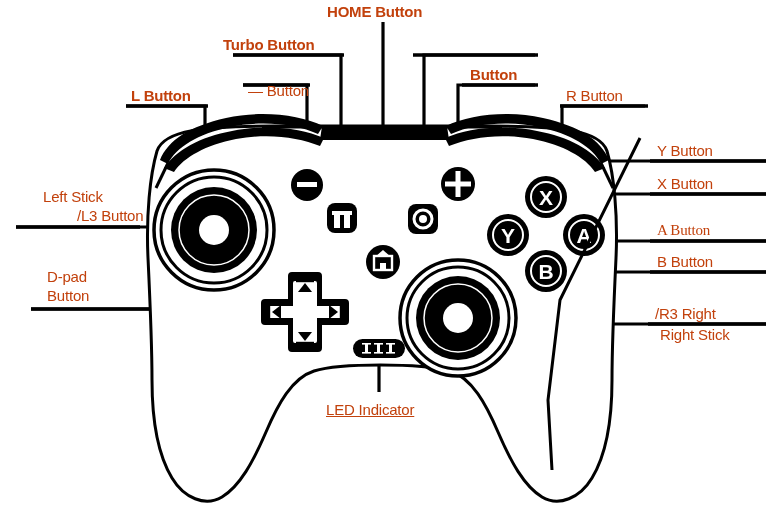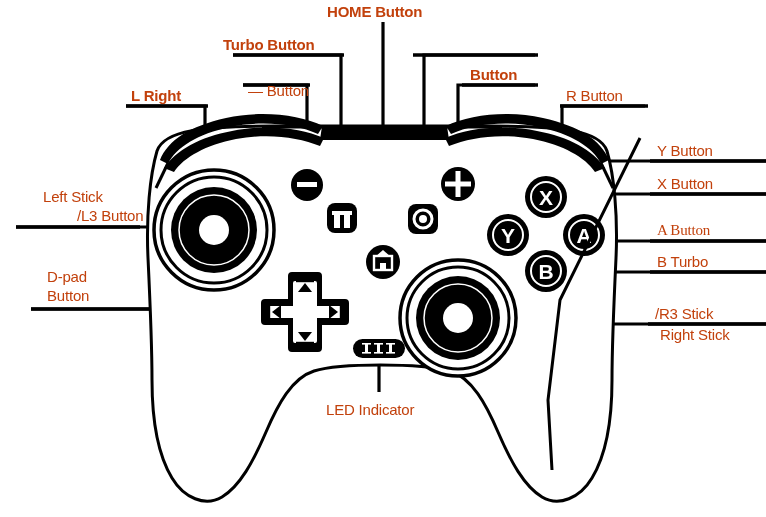--- a/index.html
+++ b/index.html
@@ -261,39 +261,39 @@
 
   <div class="lbl semi" style="left:327px; top:3px;">HOME Button</div>
 
   <div class="lbl semi" style="left:223px; top:36px;">Turbo Button</div>
 
 
   <div class="lbl thin" style="left:248px; top:66px;margin-top:16px;">— Button</div>
 
   <div class="lbl semi" style="left:470px; top:66px;">Button</div>
 
-  <div class="lbl semi" style="left:131px; top:87px;">L Right</div>
+  <div class="lbl semi" style="left:131px; top:87px;">L Button</div>
 
   <div class="lbl thin" style="left:566px; top:87px;">R Button</div>
 
   <div class="lbl thin" style="left:657px; top:142px;">Y Button</div>
 
   <div class="lbl thin" style="left:657px; top:175px;">X Button</div>
 
   <div class="lbl thin" style="left:657px; top:222px;font-family:Liberation Serif, serif;">A Button</div>
 
-  <div class="lbl thin" style="left:657px; top:253px;">B Turbo</div>
+  <div class="lbl thin" style="left:657px; top:253px;">B Button</div>
 
   <div class="lbl thin" style="left:43px; top:188px;">Left Stick</div>
 
   <div class="lbl thin" style="left:43px; top:207px;margin-left:34px;">/L3 Button</div>
 
   <div class="lbl thin" style="left:47px; top:268px;">D-pad</div>
 
   <div class="lbl thin" style="left:47px; top:287px;">Button</div>
 
   <div class="lbl thin" style="left:660px; top:286px;margin-top:40px;">Right Stick</div>
 
-  <div class="lbl thin" style="left:655px; top:305px;">/R3 Stick</div>
-
-  <div class="lbl thin" style="left:326px; top:401px;">LED Indicator</div>
+  <div class="lbl thin" style="left:655px; top:305px;">/R3 Right</div>
+
+  <div class="lbl thin" style="left:326px; top:401px;text-decoration:underline;">LED Indicator</div>
 
 </div>
 
 </body></html>

